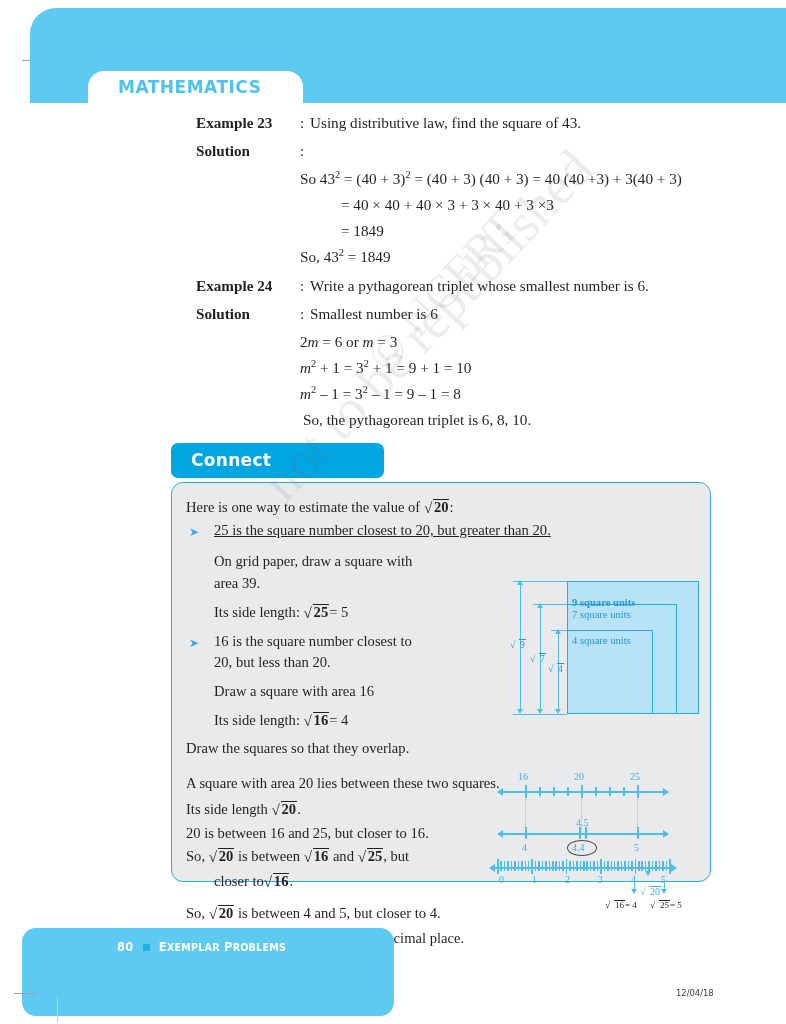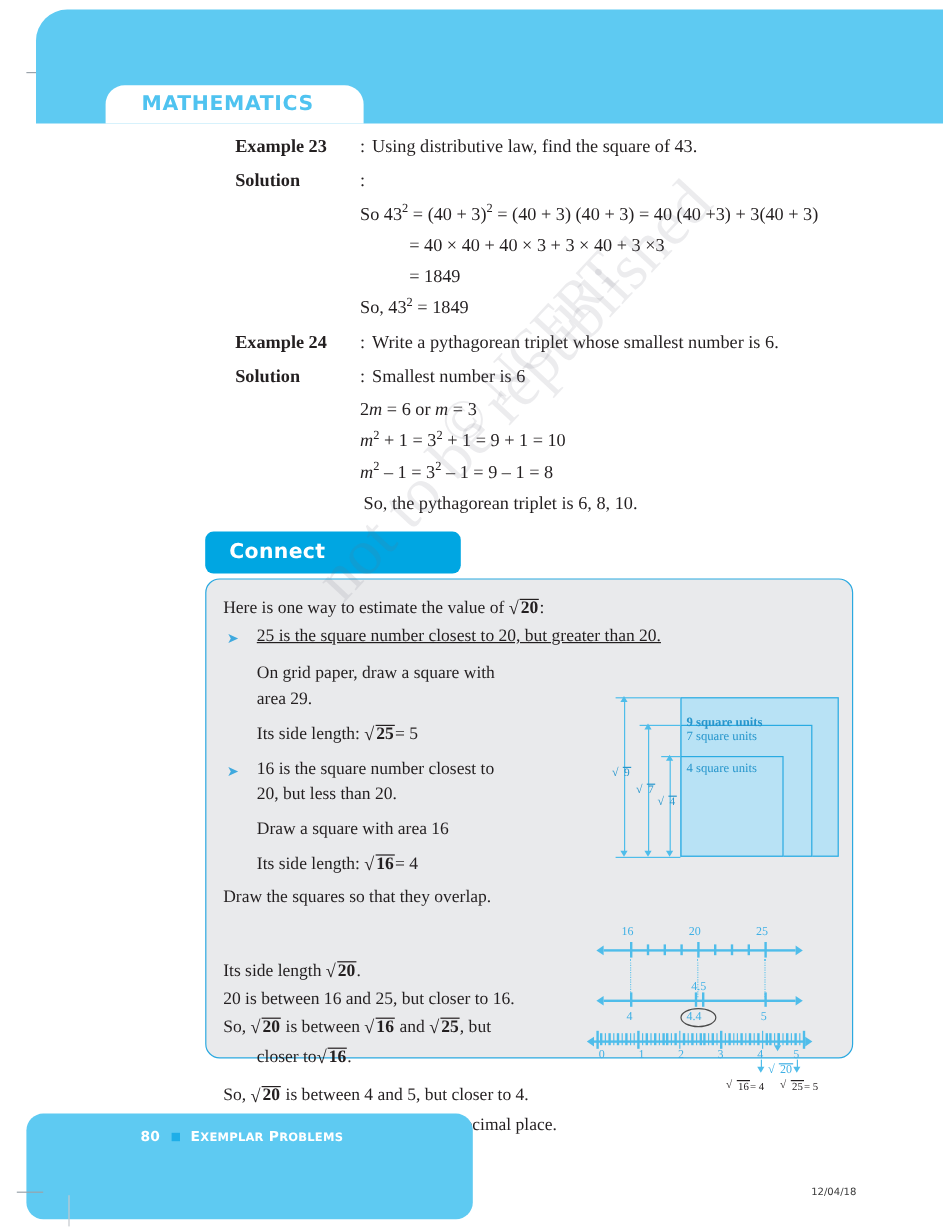--- a/index.html
+++ b/index.html
@@ -360,40 +360,41 @@
 
     <div class="cb-text" style="left:14px; top:12px;">
       <span>Here is one way to estimate the value of</span>
       <span class="sqrt b"><span class="rad">20</span></span><span>:</span>
     </div>
 
     <div class="bullet" style="left:17px; top:42px;">➤</div>
     <div class="cb-text" style="left:42px; top:35px;text-decoration:underline;">25 is the square number closest to 20, but greater than 20.</div>
 
     <div class="cb-text" style="left:42px; top:66px;">On grid paper, draw a square with</div>
-    <div class="cb-text" style="left:42px; top:88px;">area 29.</div>
+    <div class="cb-text" style="left:42px; top:88px;">area 39.</div>
 
     <div class="cb-text" style="left:42px; top:117px;">
       <span>Its side length:</span>
       <span class="sqrt b"><span class="rad">25</span></span><span>= 5</span>
     </div>
 
     <div class="bullet" style="left:17px; top:153px;">➤</div>
     <div class="cb-text" style="left:42px; top:146px;">16 is the square number closest to</div>
     <div class="cb-text" style="left:42px; top:167px;">20, but less than 20.</div>
 
     <div class="cb-text" style="left:42px; top:196px;">Draw a square with area  16</div>
 
     <div class="cb-text" style="left:42px; top:225px;">
       <span>Its side length:</span>
       <span class="sqrt b"><span class="rad">16</span></span><span>= 4</span>
     </div>
 
     <div class="cb-text" style="left:14px; top:253px;">Draw the squares so that they overlap.</div>
 
+    <div class="cb-text" style="left:14px; top:288px;">A square with area 20 lies between these two squares.</div>
 
     <div class="cb-text" style="left:14px; top:314px;">
       <span>Its side length</span>
       <span class="sqrt b"><span class="rad">20</span></span><span>.</span>
     </div>
 
     <div class="cb-text" style="left:14px; top:338px;">20 is between 16 and 25, but closer to 16.</div>
 
     <div class="cb-text" style="left:14px; top:361px;">
       <span>So,</span>

